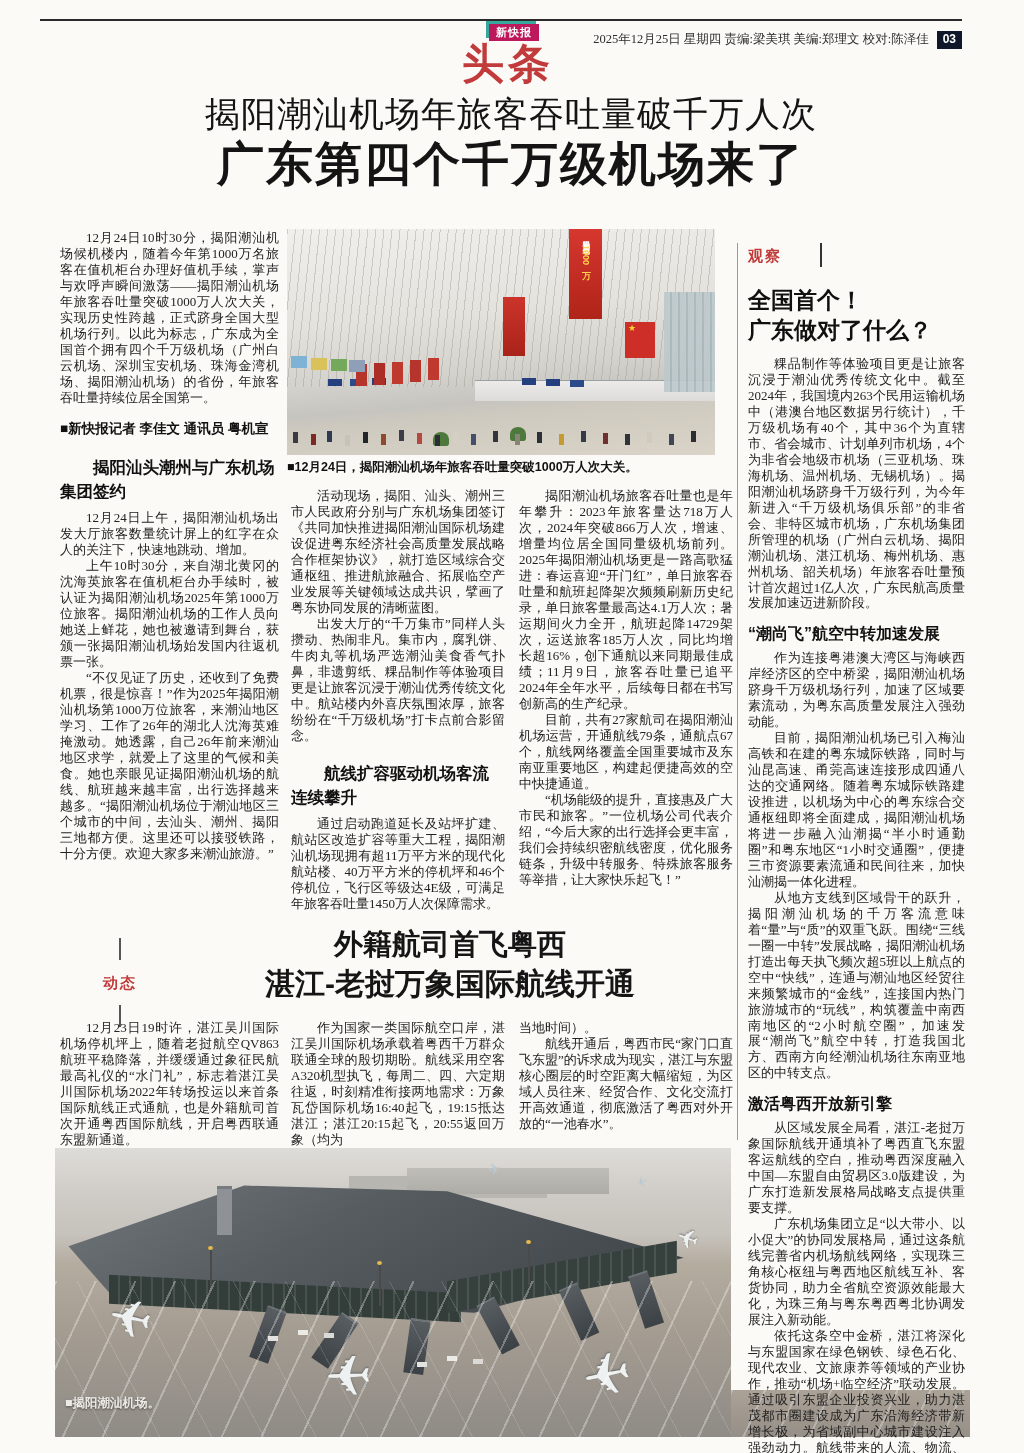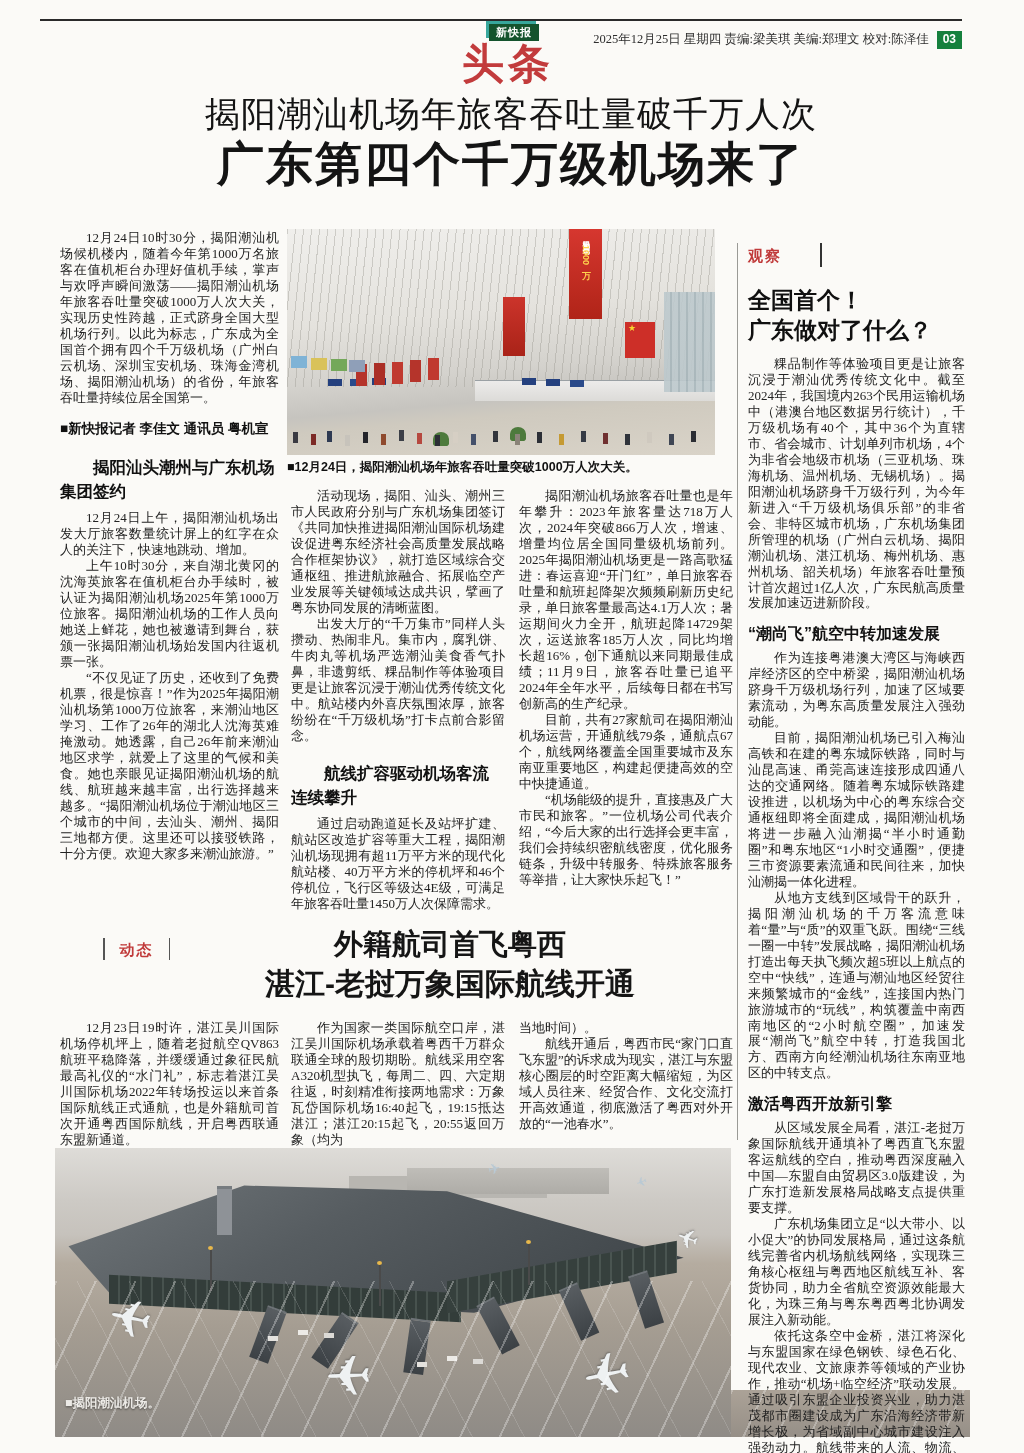--- a/index.html
+++ b/index.html
@@ -7,34 +7,34 @@
   .page {
     position:relative; width:1024px; height:1453px; margin:0 auto;
     background:#fbfaf7; overflow:hidden;
     font-family:"Liberation Serif","DejaVu Serif",serif; color:#1e1e1e;
   }
   .abs { position:absolute; }
 
   
   .top-rule { left:40px; top:19px; width:922px; height:1.5px; background:#2a2a2a; }
   .paper-badge {
-    left:489px; top:24px; background:#14532d; color:#fff;
+    left:489px; top:24px; background:#be185d; color:#fff;
     font:bold 11px/1.4 "Liberation Sans","DejaVu Sans",sans-serif;
     padding:1px 7px; letter-spacing:1px; box-shadow:-3px -3px 0 #38a79c;
   }
   .section-title {
     left:462px; top:36px; color:#c23b3c; font-weight:bold; font-size:42px;
     letter-spacing:4px; font-family:"Liberation Serif","DejaVu Serif",serif;
   }
   .dateline {
     right:62px; top:31px; display:flex; align-items:center; gap:8px;
     font-size:12.5px; color:#2e2e2e;text-align:center;
   }
   .page-num {
-    background:#15803d; color:#fff; font:bold 12px/1.3 "Liberation Sans",sans-serif;
+    background:#0f172a; color:#fff; font:bold 12px/1.3 "Liberation Sans",sans-serif;
     padding:1px 6px;
   }
 
   
   .headline { left:58px; top:94px; width:906px; text-align:center; color:#141414; }
   .headline .l1 { font-size:35px; font-weight:normal; line-height:1.2; letter-spacing:1px; }
   .headline .l2 { font-size:47px; font-weight:bold; line-height:1.2; letter-spacing:2px; }
 
   
   .bodytext { font-size:13px; line-height:1.23; text-align:justify; color:#222; }
@@ -86,21 +86,21 @@
   .observe { left:748px; top:243px; width:217px; z-index:2; }
   .obs-label-row { display:flex; align-items:center; height:24px;gap:22px; }
   .obs-label { color:#c03a3a; font:bold 15px/1 "Liberation Sans","DejaVu Sans",sans-serif; letter-spacing:2px; }
   .obs-bar { width:1.5px; height:24px; background:#333; margin-left:16px; }
   .obs-heading { margin-top:18px; font:bold 23px/1.32 "Liberation Sans","DejaVu Sans",sans-serif; color:#101010; }
   .obs-sub { margin:12px 0 4px; font:bold 16px/1.4 "Liberation Sans","DejaVu Sans",sans-serif; color:#101010; text-align:left; }
   .observe .para { margin-top:0; }
   .observe .intro { margin-top:10px; }
 
   
-  .dyn-label-row { left:103px; top:938px; display:flex; align-items:center; gap:15px; }
+  .dyn-label-row { left:103px; top:938px; display:flex; align-items:center; gap:15px;flex-direction:column; }
   .dyn-bar { width:1.5px; height:22px; background:#555; }
   .dyn-label { color:#c03a3a; font:bold 15px/1 "Liberation Sans","DejaVu Sans",sans-serif; letter-spacing:2px; }
   .dyn-headline { left:200px; top:926px; width:500px; text-align:center;
                   font-family:"Liberation Sans","DejaVu Sans",sans-serif; color:#151515; }
   .dyn-headline .l1 { font-size:29px; font-weight:bold; line-height:1.3; }
   .dyn-headline .l2 { font-size:30px; font-weight:bold; line-height:1.3; }
   .dcol1 { left:60px;  top:1020px; width:219px; }
   .dcol2 { left:291px; top:1020px; width:214px; }
   .dcol3 { left:519px; top:1020px; width:214px; }
 

